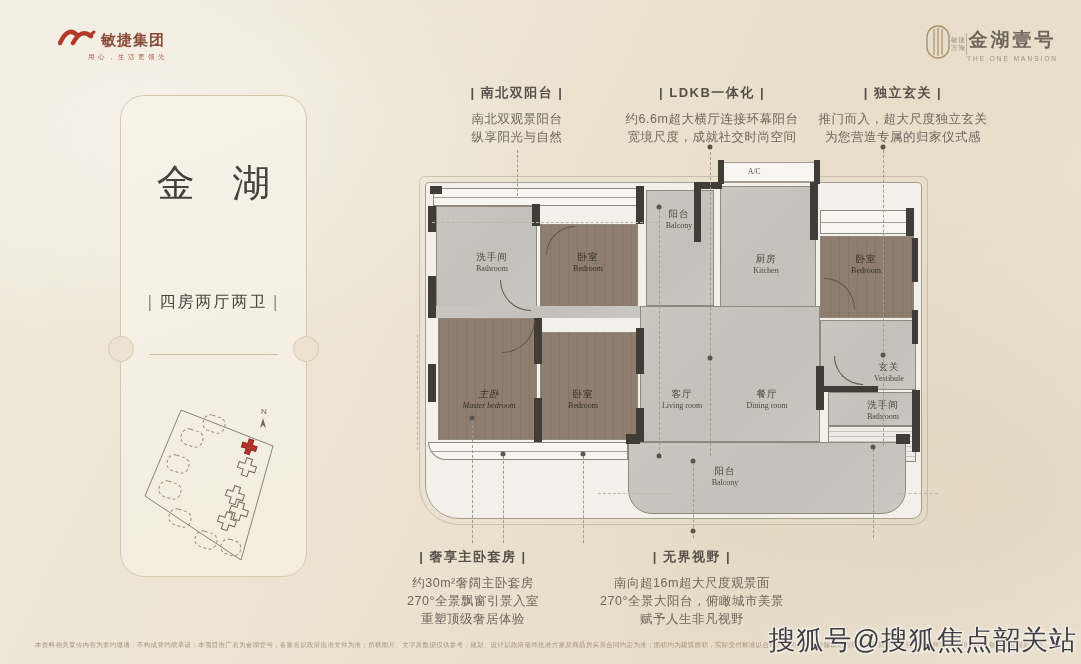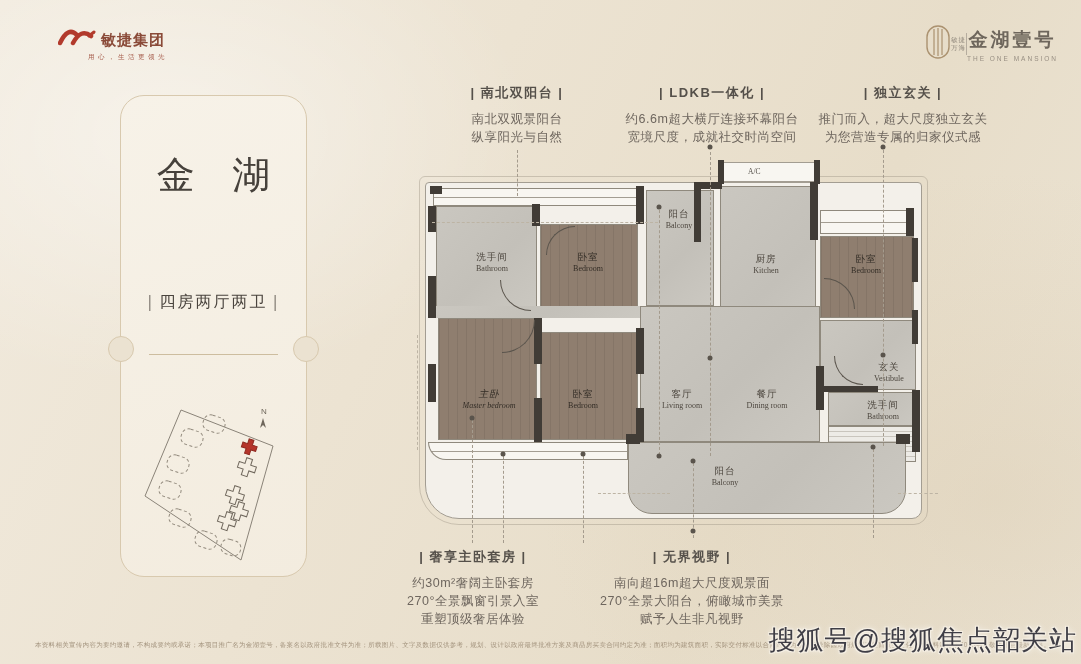--- a/index.html
+++ b/index.html
@@ -21,21 +21,21 @@
   #logo-right{left:925px;top:24px;display:flex;align-items:center;gap:0;}
   #dev-col{display:flex;flex-direction:column;font-size:6.5px;color:#8d857a;letter-spacing:1px;line-height:8px;}
   #logo-right .vsep{width:1px;height:22px;background:#b5ac9e;}
   #proj-wrap{display:flex;flex-direction:column;align-items:center;}
   #proj-name{font-size:19px;font-weight:600;color:#6e665c;letter-spacing:3px;}
   #proj-sub{font-size:6.5px;letter-spacing:2px;color:#988f83;margin-top:2px;}
 
   
   #unit-card{left:120px;top:95px;width:185px;height:480px;background:
       linear-gradient(160deg,#f7f2e8,#f3ecdf);border:1px solid #d8c9ae;border-radius:24px;}
-  #card-title{position:absolute;left:0;top:54px;width:100%;text-align:center;font-size:38px;
+  #card-title{position:absolute;left:0;top:62px;width:100%;text-align:center;font-size:38px;
       letter-spacing:14px;text-indent:14px;color:#46413b;}
   #area-row{position:absolute;left:0;top:126px;width:100%;display:flex;justify-content:center;align-items:center;}
   #area-prefix{display:flex;flex-direction:column;align-items:flex-end;font-size:7px;color:#7a7268;
       line-height:9px;margin-right:4px;letter-spacing:1px;}
   #area-value{font-size:46px;color:#4a443c;line-height:46px;}
   #area-unit{font-size:20px;color:#4a443c;margin-top:14px;}
   #area-unit sup{font-size:11px;}
   #layout-badge{position:absolute;left:0;top:196px;width:100%;text-align:center;font-size:16px;
       letter-spacing:2px;color:#4a443e;}
   #card-divider{position:absolute;left:28px;right:28px;top:258px;height:1px;background:#cdbd9f;}

